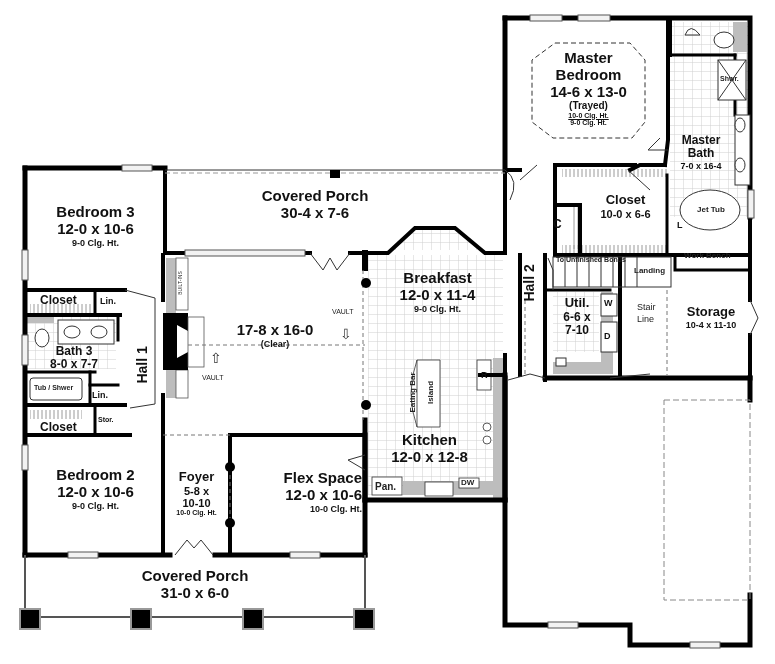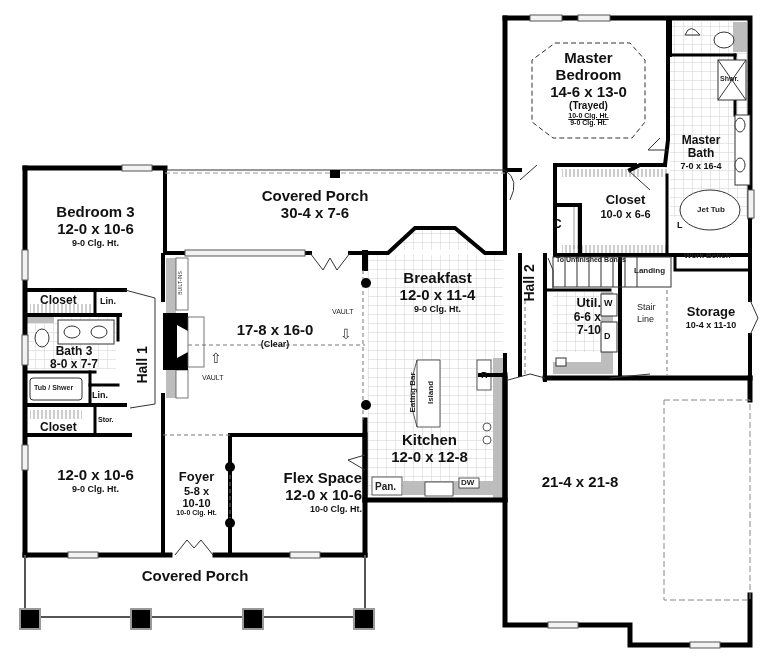--- a/index.html
+++ b/index.html
@@ -275,55 +275,56 @@
 </div>
 
 <div class="lbl vert" style="left:118px; top:357px; width:50px; font-size:14px;">
   <span class="n">Hall 1</span>
 </div>
 
 <div class="lbl vert" style="left:505px; top:275px; width:50px; font-size:14px;">
   <span class="n">Hall 2</span>
 </div>
 
-<div class="lbl" style="left:553px; top:296px; width:48px; font-size:13px; text-align:right;">
+<div class="lbl" style="left:553px; top:296px; width:48px; font-size:13px; text-align:center;">
   <span class="n">Util.</span>
   <span class="d" style="font-size:12px;">6-6 x</span>
   <span class="d" style="font-size:12px;">7-10</span>
 </div>
 
 <div class="lbl" style="left:672px; top:305px; width:78px; font-size:13px;">
   <span class="n">Storage</span>
   <span class="c" style="font-size:9px;">10-4 x 11-10</span>
 </div>
 
 <div class="lbl" style="left:28px; top:467px; width:135px; font-size:15px;">
+  <span class="n">Bedroom 2</span>
   <span class="d">12-0 x 10-6</span>
   <span class="c">9-0 Clg. Ht.</span>
 </div>
 
 <div class="lbl" style="left:165px; top:470px; width:63px; font-size:13px;">
   <span class="n">Foyer</span>
   <span class="d" style="font-size:11px;">5-8 x</span>
   <span class="d" style="font-size:11px;">10-10</span>
   <span class="c" style="font-size:7px;">10-0 Clg. Ht.</span>
 </div>
 
 <div class="lbl" style="left:234px; top:470px; width:128px; font-size:15px;text-align:right;">
   <span class="n">Flex Space</span>
   <span class="d">12-0 x 10-6</span>
   <span class="c">10-0 Clg. Ht.</span>
 </div>
 
 <div class="lbl" style="left:100px; top:568px; width:190px; font-size:15px;">
   <span class="n">Covered Porch</span>
+  <span class="d">31-0 x 6-0</span>
 </div>
 
 <div class="lbl" style="left:505px; top:474px; width:150px; font-size:15px;">
-  <span class="d">21-4 x 21-8</span>
 </div>
 
 <span class="sm" style="left:40px; top:293px; font-size:12px;">Closet</span>
 <span class="sm" style="left:40px; top:420px; font-size:12px;">Closet</span>
 <span class="sm" style="left:100px; top:296px;">Lin.</span>
 <span class="sm" style="left:92px; top:390px;">Lin.</span>
 <span class="sm" style="left:98px; top:416px; font-size:7px;">Stor.</span>
 <span class="xs" style="left:34px; top:384px; font-weight:bold;">Tub / Shwer</span>
 <span class="xs" style="left:720px; top:75px; font-weight:bold;">Shwr.</span>
 <span class="xs" style="left:697px; top:205px; font-weight:bold; font-size:8px;">Jet Tub</span>

